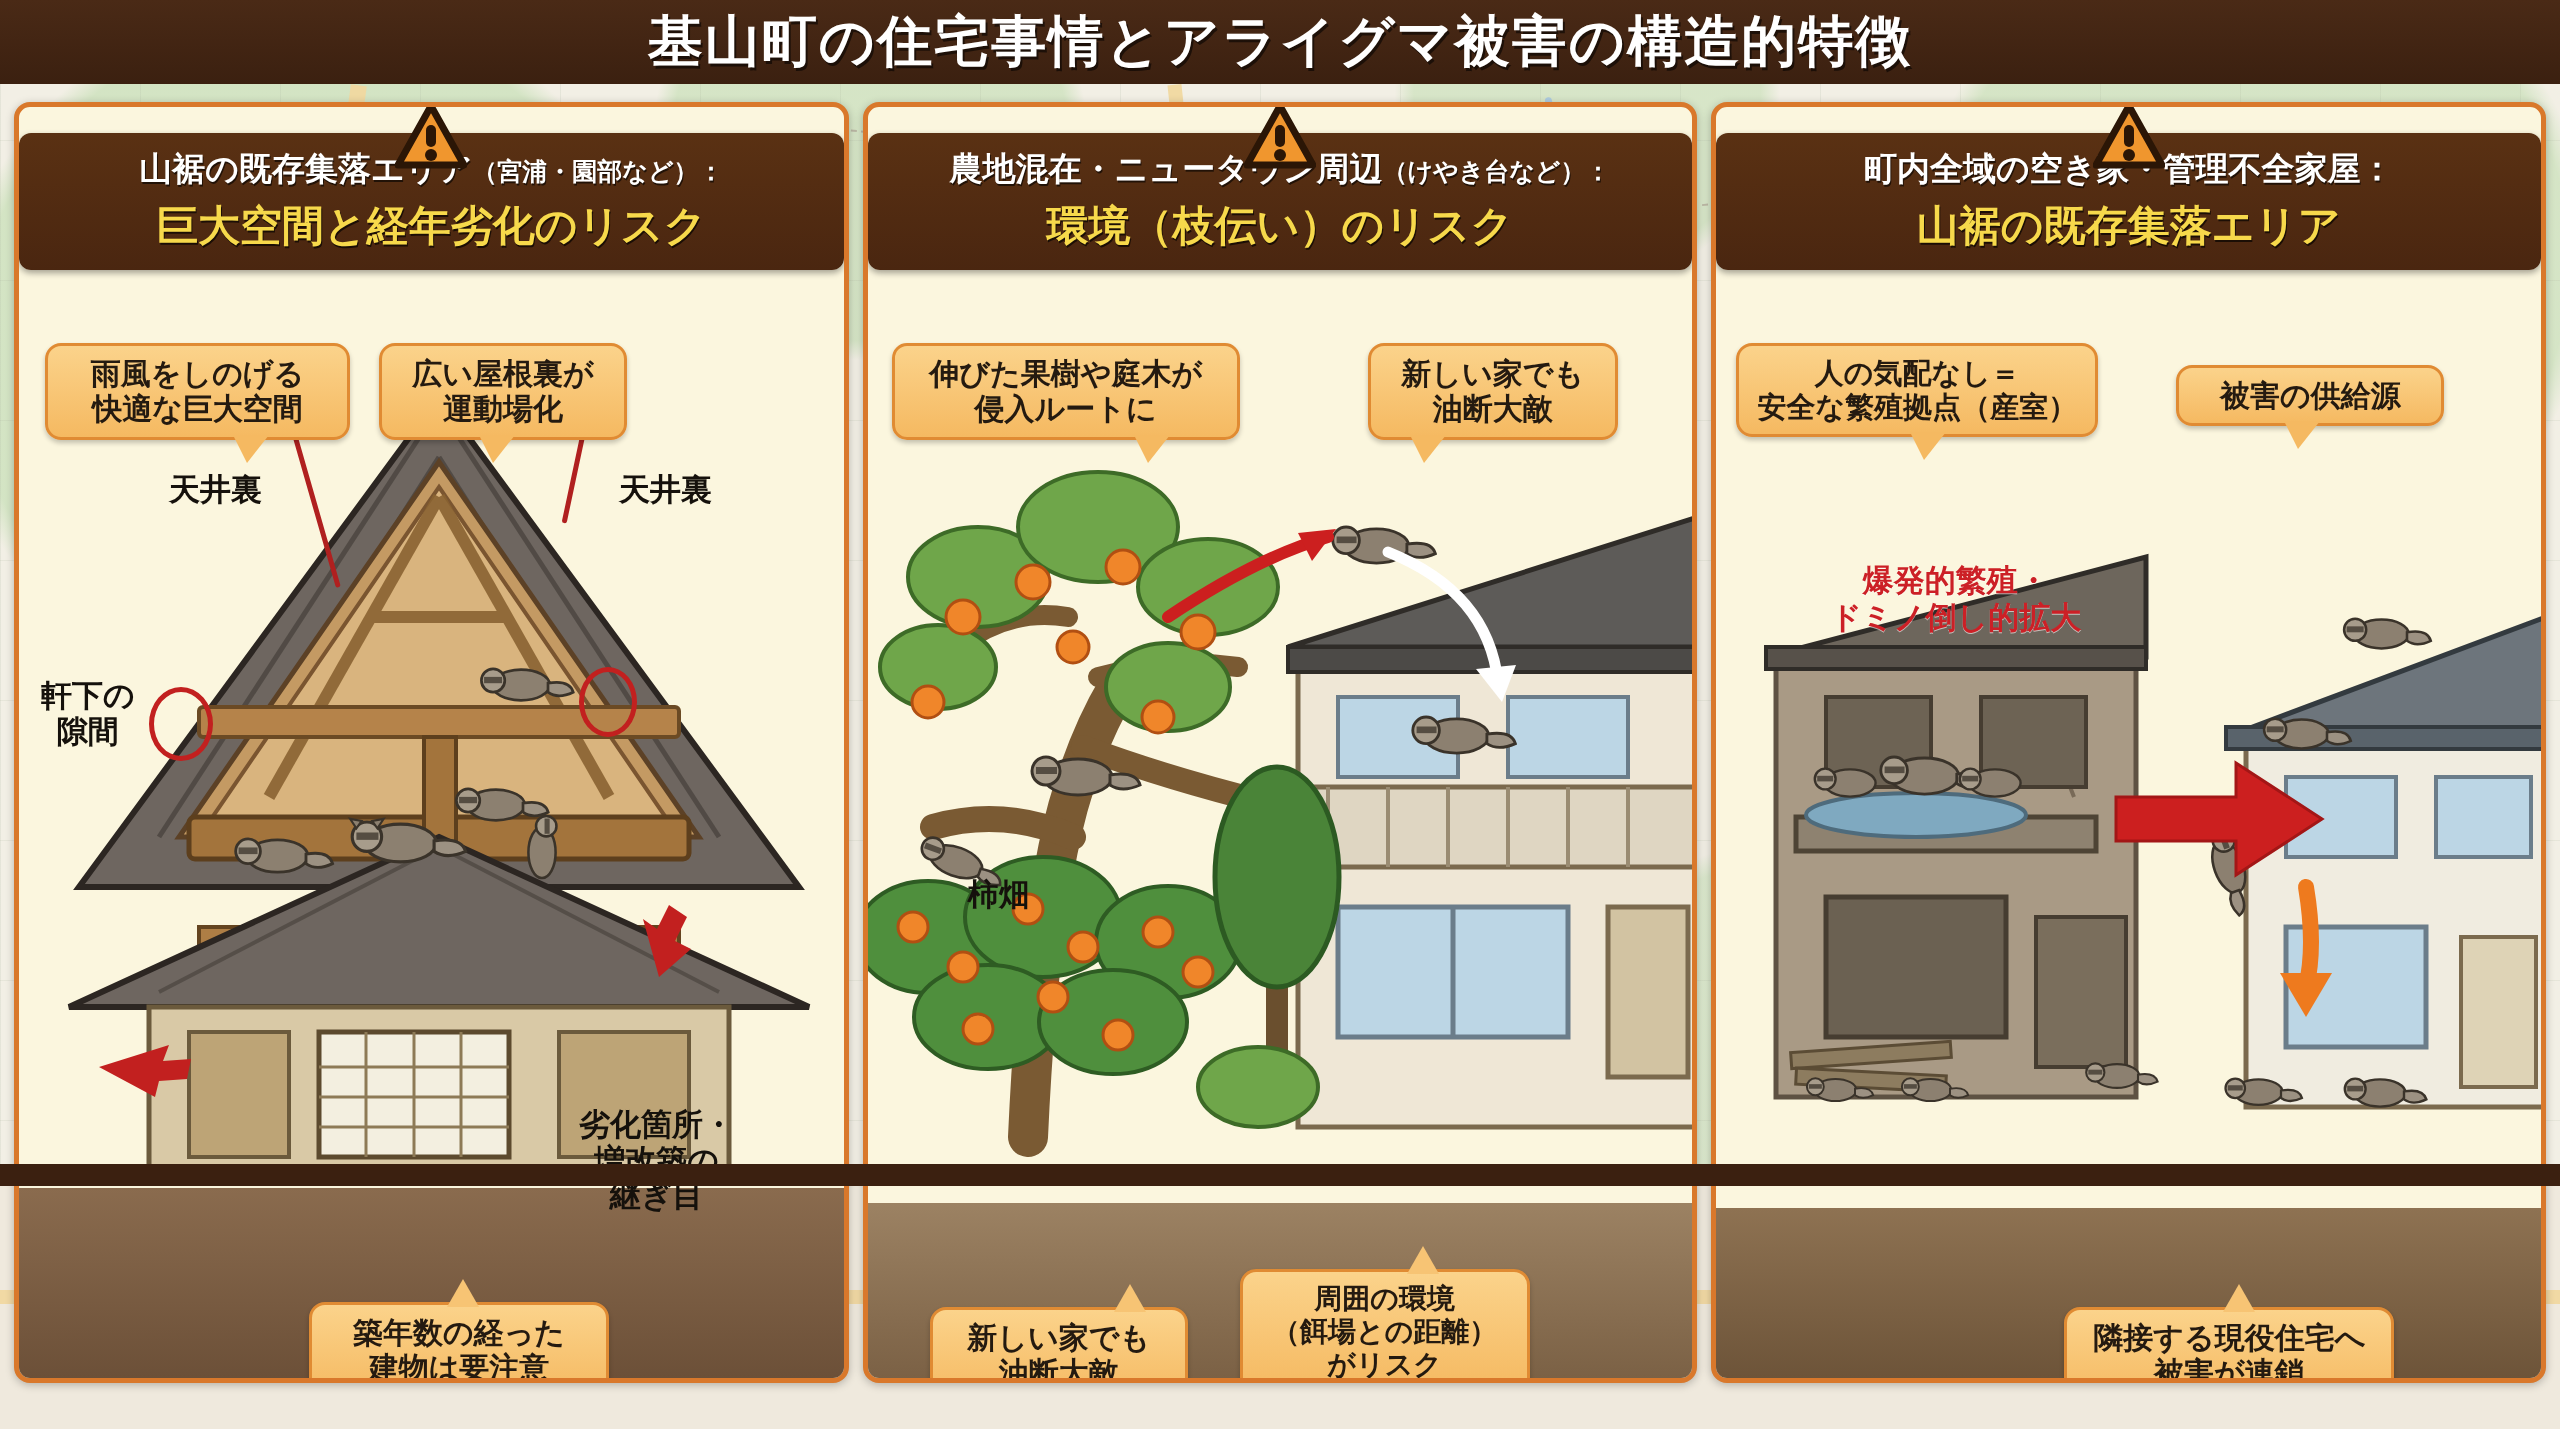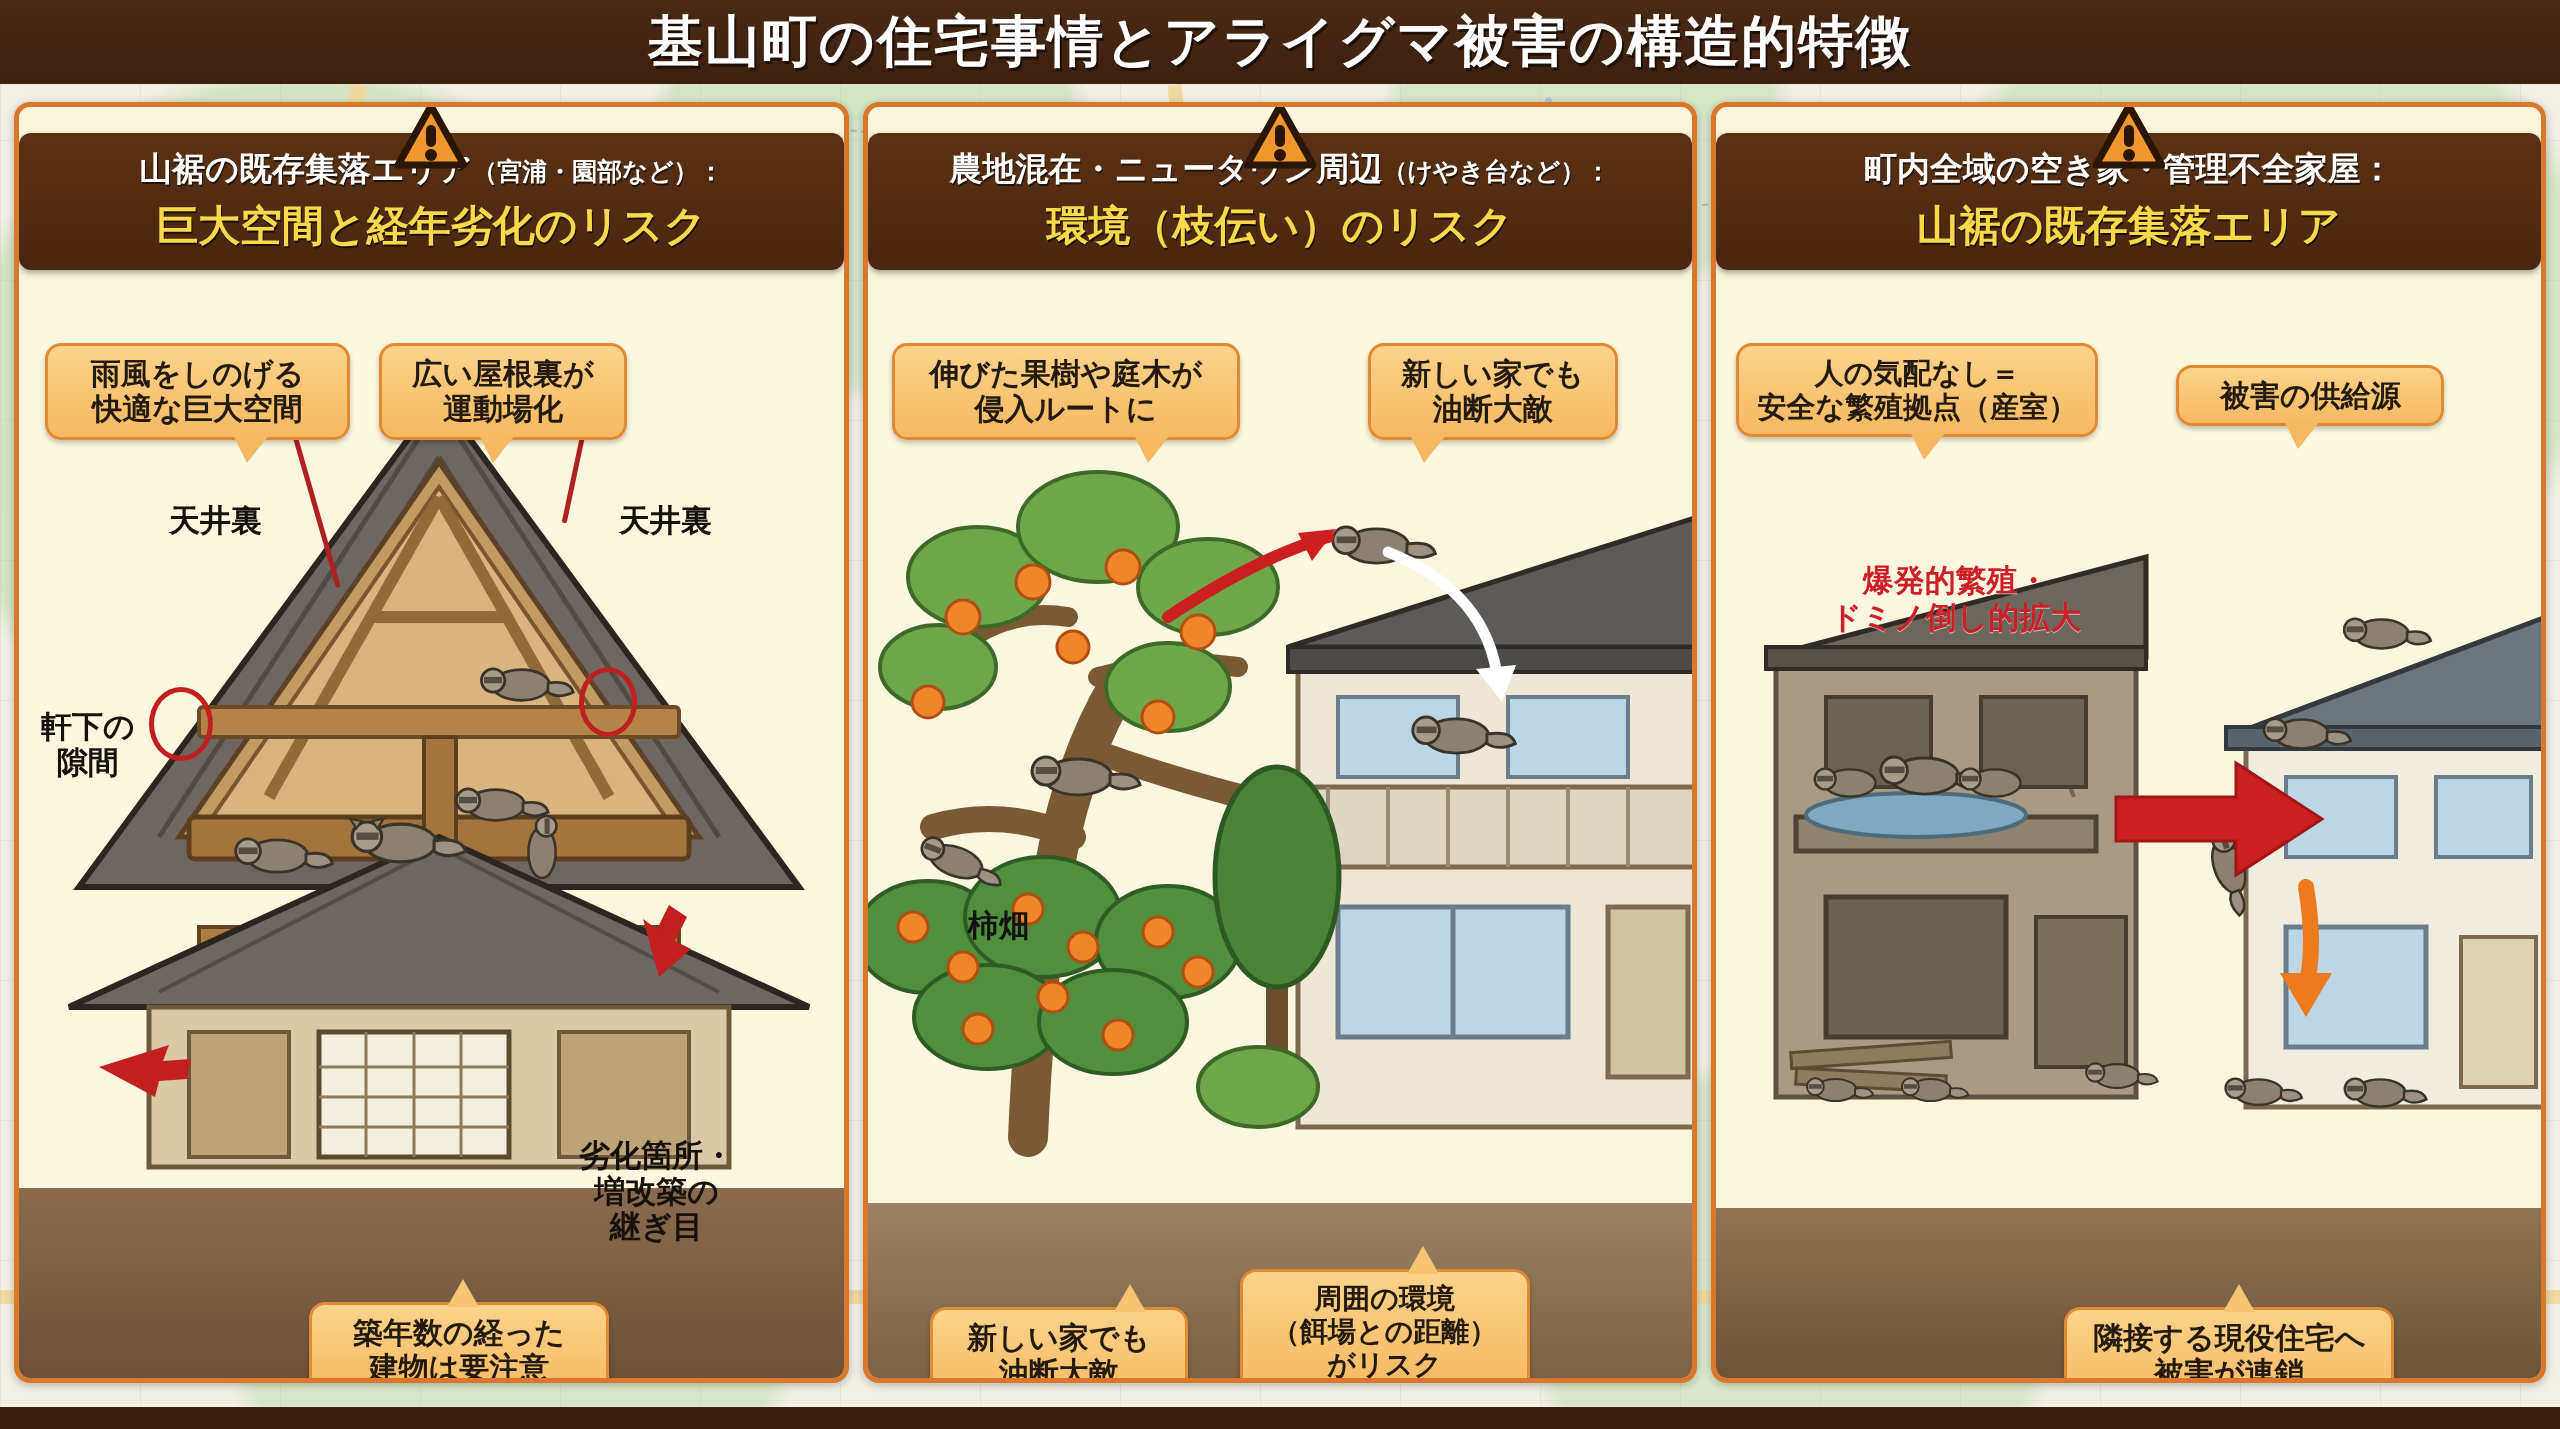--- a/index.html
+++ b/index.html
@@ -2,21 +2,21 @@
 <html><head>
 <meta charset="utf-8">
 <style>
   * { box-sizing: border-box; margin: 0; padding: 0; }
   html, body {
     width: 2560px; height: 1429px;
     font-family: "Liberation Sans", "DejaVu Sans", sans-serif;
     overflow: hidden;
     background: #efe9dd;
   }
-  .page { position: relative; width: 2560px; height: 1429px; background: #a16207; }
+  .page { position: relative; width: 2560px; height: 1186px; background: #a16207; }
 
   
   .mapbg {
     position: absolute; inset: 0;
     background:
       radial-gradient(circle at 12% 30%, rgba(206,226,190,.85) 0 14%, transparent 15%),
       radial-gradient(circle at 34% 12%, rgba(206,226,190,.8) 0 10%, transparent 11%),
       radial-gradient(circle at 62% 8%,  rgba(206,226,190,.75) 0 9%, transparent 10%),
       radial-gradient(circle at 88% 22%, rgba(206,226,190,.8) 0 13%, transparent 14%),
       radial-gradient(circle at 20% 88%, rgba(211,229,196,.8) 0 12%, transparent 13%),
@@ -118,21 +118,21 @@
     border-top:28px solid #f5b961;
   }
   .tail-up{
     top:-26px; left:45%;
     border-left:16px solid transparent;
     border-right:16px solid transparent;
     border-bottom:28px solid #f7c474;
   }
   .plain-label{
     position:absolute; font-size:31px; font-weight:bold; color:#15110c;
-    line-height:1.15; text-align:center; z-index:27; white-space:nowrap;margin-top:31px;
+    line-height:1.15; text-align:center; z-index:27; white-space:nowrap;
   }
   .red-label{
     position:absolute; font-size:31px; font-weight:bold; color:#cc2026;
     line-height:1.2; text-align:center; z-index:27; white-space:nowrap;
     text-shadow:0 1px 0 rgba(255,255,255,.6);
   }
   .leader{ position:absolute; background:#b0201f; z-index:26; border-radius:3px;}
   .circle-mark{
     position:absolute; border:5px solid #c2201f; border-radius:50%; z-index:26;
   }

